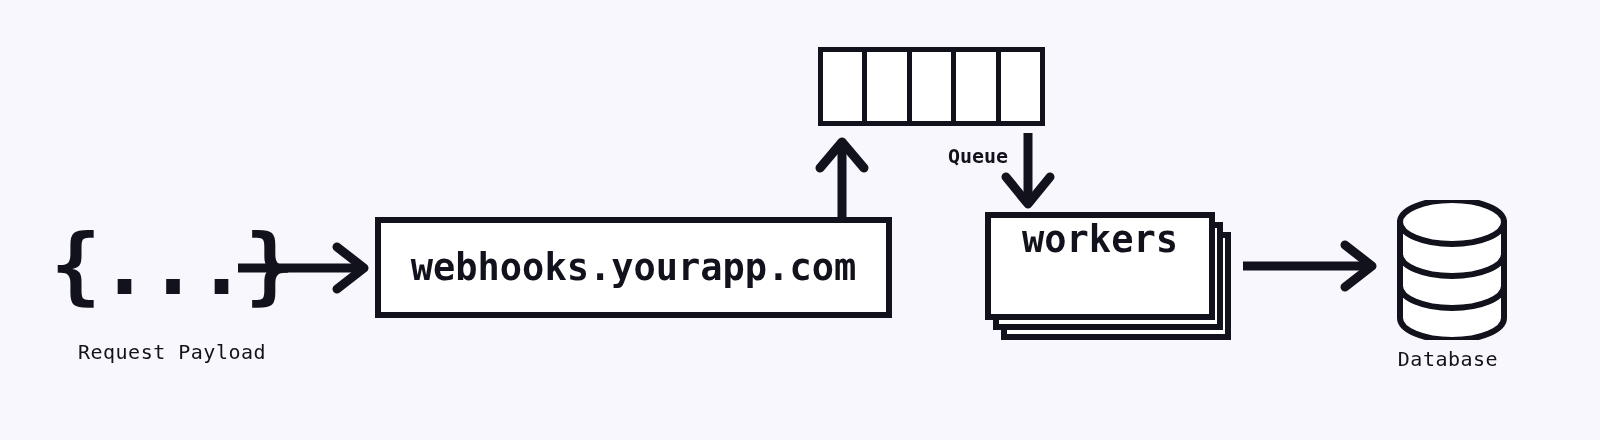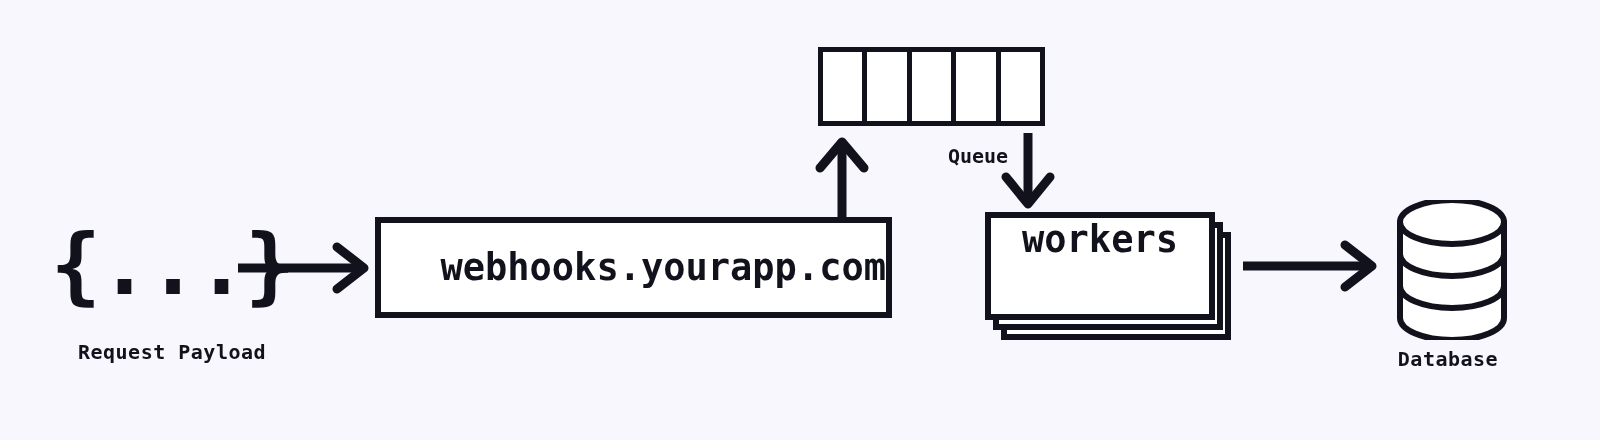--- a/index.html
+++ b/index.html
@@ -46,39 +46,39 @@
     line-height: 1;
     color: #12121c;
     letter-spacing: -2px;
     white-space: pre;
   }
   .caption {
     position: absolute;
     width: 100%;
     text-align: center;
     font-family: "DejaVu Sans Mono", "Liberation Mono", monospace;
-    font-weight: bold;
+    font-weight: normal;
     font-size: 20px;
     letter-spacing: 0.5px;
     color: #12121c;
     white-space: pre;
   }
   #payload-caption {
     top: 128px;
     left: 0;
   }
 
   
   .box {
     background: #ffffff;
     border: 6px solid #12121c;
     box-sizing: border-box;
     display: flex;
     align-items: center;
-    justify-content: flex-end;
+    justify-content: center;
   }
   .box-label {
     font-family: "DejaVu Sans Mono", "Liberation Mono", monospace;
     font-weight: bold;
     font-size: 37px;
     color: #12121c;
     letter-spacing: 0px;
     white-space: pre;
   }
 

